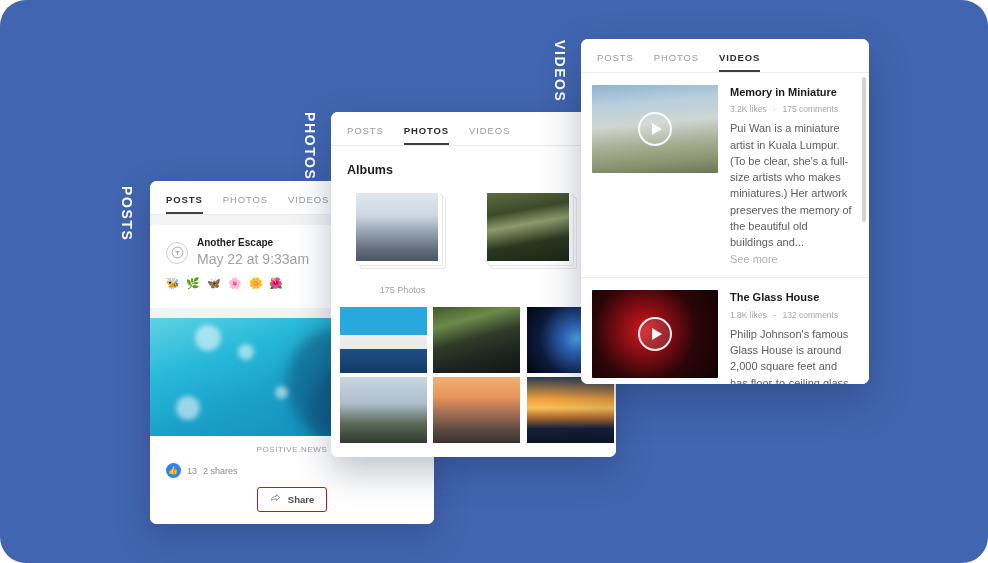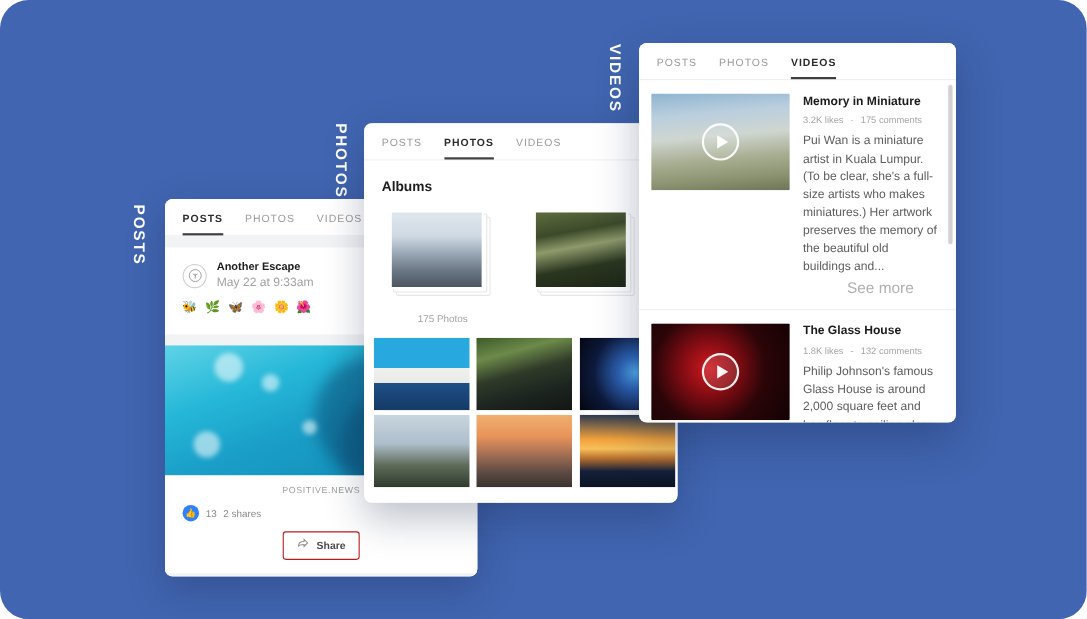--- a/index.html
+++ b/index.html
@@ -82,21 +82,21 @@
   }
   .post-head { display: flex; align-items: center; gap: 9px; }
   .avatar {
     width: 22px; height: 22px; border-radius: 50%;
     border: 1px solid #cfcfcf;
     display: flex; align-items: center; justify-content: center;
     flex: none;
     color: #8e8e8e;
   }
   .post-name { font-size: 10px; font-weight: 700; color: #1d1d1d; line-height: 1.25; }
-  .post-time { font-size: 11px; color: #a2a2a2; line-height: 1.35; }
+  .post-time { font-size: 14px; color: #a2a2a2; line-height: 1.35; }
   .emoji-row { font-size: 11px; letter-spacing: 2px; margin: 9px 0 8px 0; }
   .post-photo {
     width: 100%; height: 118px;
     background: linear-gradient(160deg,#5fd3e6 0%,#25b7d8 30%,#1a9fc8 55%,#0f8ab4 100%);
     position: relative; overflow: hidden;
   }
   .post-photo .blob {
     position:absolute; border-radius:50%; background: rgba(12,80,120,.55); filter: blur(7px);
   }
   .post-photo .bub {
@@ -193,21 +193,21 @@
     border-left: 10px solid rgba(255,255,255,.96);
     border-top: 6.5px solid transparent;
     border-bottom: 6.5px solid transparent;
     margin-left: 3px;
   }
   .vmeta { min-width: 0; }
   .vtitle { font-size: 11px; font-weight: 700; color: #1b1b1b; line-height: 1.3; }
   .vstats { font-size: 8.5px; color: #a6a6a6; padding: 5px 0 6px 0; }
   .vstats .dot { padding: 0 4px; }
   .vdesc { font-size: 11px; color: #5d5d5d; line-height: 1.48; }
-  .vmore { font-size: 14px; color: #b0b0b0; padding-top: 3px; cursor: pointer; margin-left: 40px; }
+  .vmore { font-size: 11px; color: #b0b0b0; padding-top: 3px; cursor: pointer; }
   .vscroll {
     position: absolute; right: 3px; top: 4px;
     width: 4px; height: 145px; border-radius: 3px;
     background: #d2d2d2;
     cursor: pointer;
   }
 
   
   .img { width: 100%; height: 100%; display: block; }
   .tex-snow   { background:

